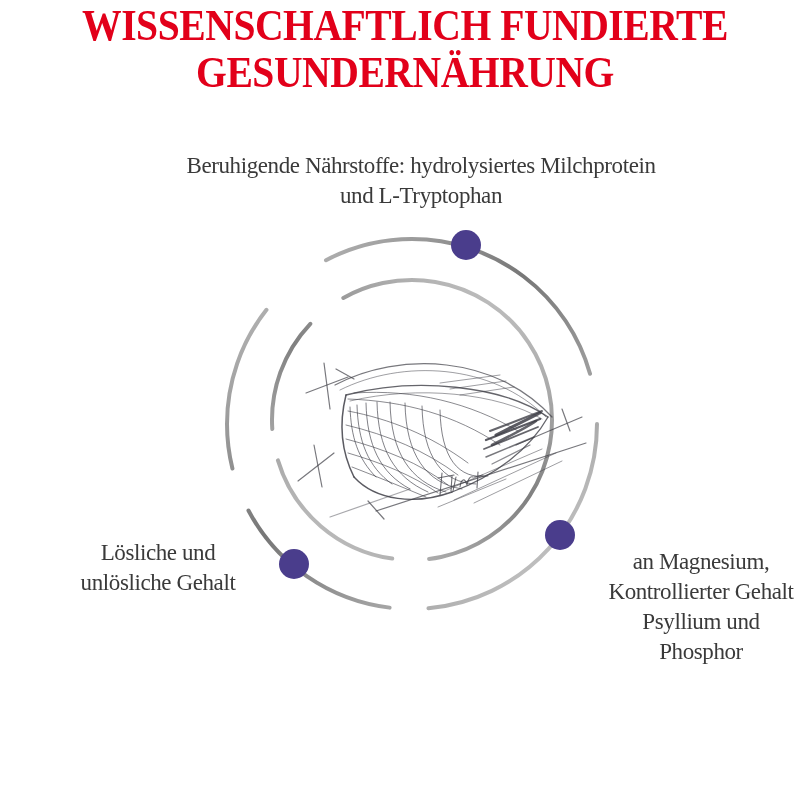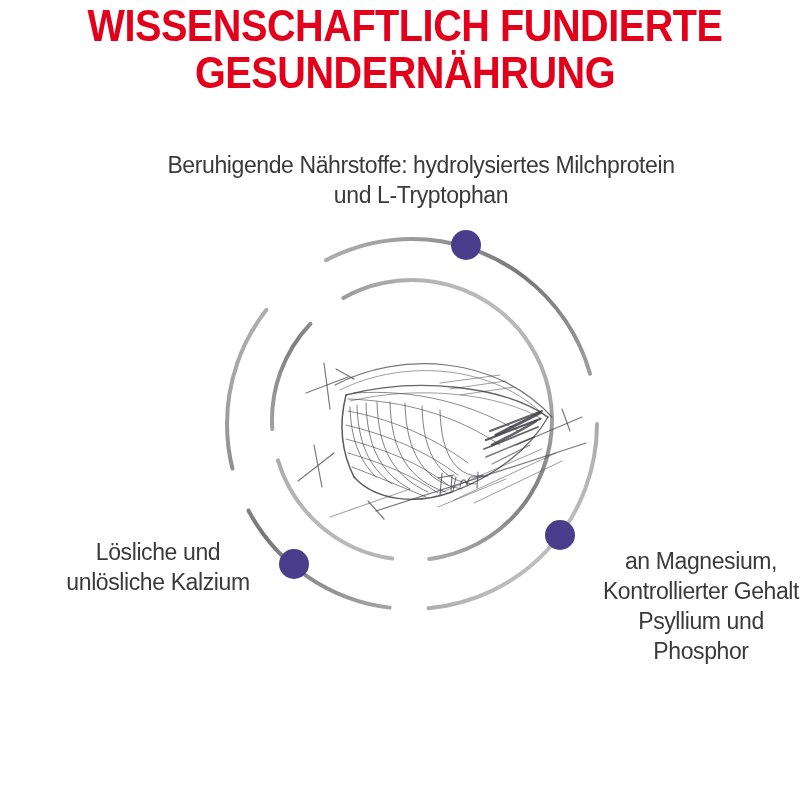--- a/index.html
+++ b/index.html
@@ -1,21 +1,21 @@
 <!DOCTYPE html>
 <html><head>
 <meta charset="utf-8">
 <style>
   html,body{margin:0;padding:0;background:#ffffff;}
   #stage{
     position:relative;
     width:810px;height:712px;
     background:#ffffff;
     overflow:hidden;
-    font-family:Liberation Sans, sans-serif;
+    font-family:Liberation Serif, serif;
   }
   
   .headline{
     position:absolute;top:2px;left:0;width:810px;
     text-align:center;
     color:#e2001a;
     font-weight:700;
     font-size:44px;
     line-height:1.07;
     letter-spacing:-0.5px;
@@ -155,21 +155,21 @@
 
     <g fill="#4a3d8c">
       <circle cx="316" cy="30" r="15"></circle>
       <circle cx="144" cy="349" r="15"></circle>
       <circle cx="410" cy="320" r="15"></circle>
     </g>
   </svg>
 
   <div class="caption caption-left">
     <div>Lösliche und</div>
-    <div>unlösliche Kalzium</div>
+    <div>unlösliche Gehalt</div>
   </div>
 
   <div class="caption caption-right">
     <div>an Magnesium,</div>
     <div>Kontrollierter Gehalt</div>
     <div>Psyllium und</div>
     <div>Phosphor</div>
   </div>
 
   <div class="stripe stripe-left"></div>

